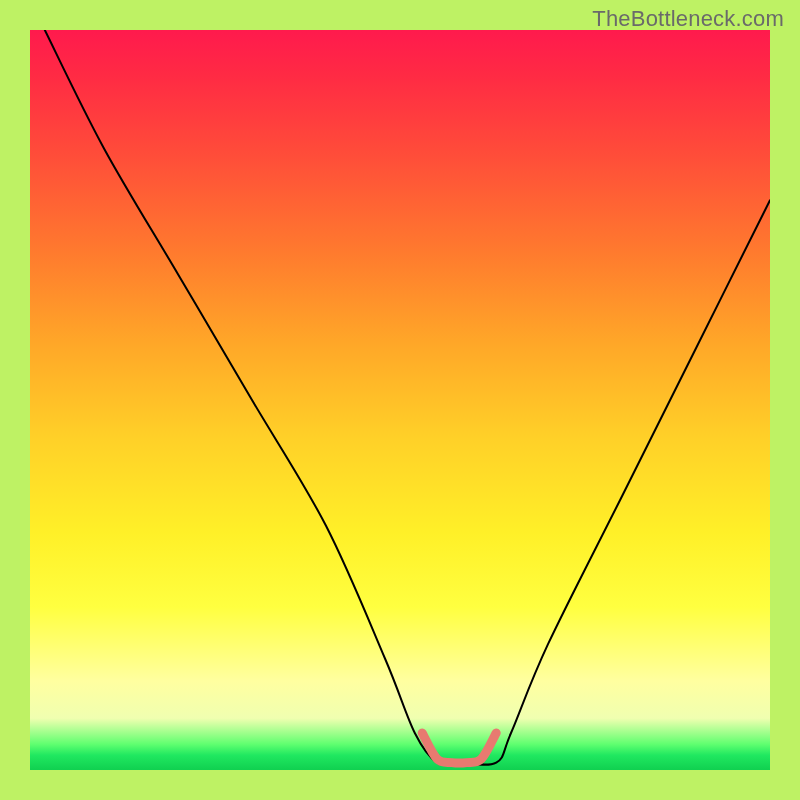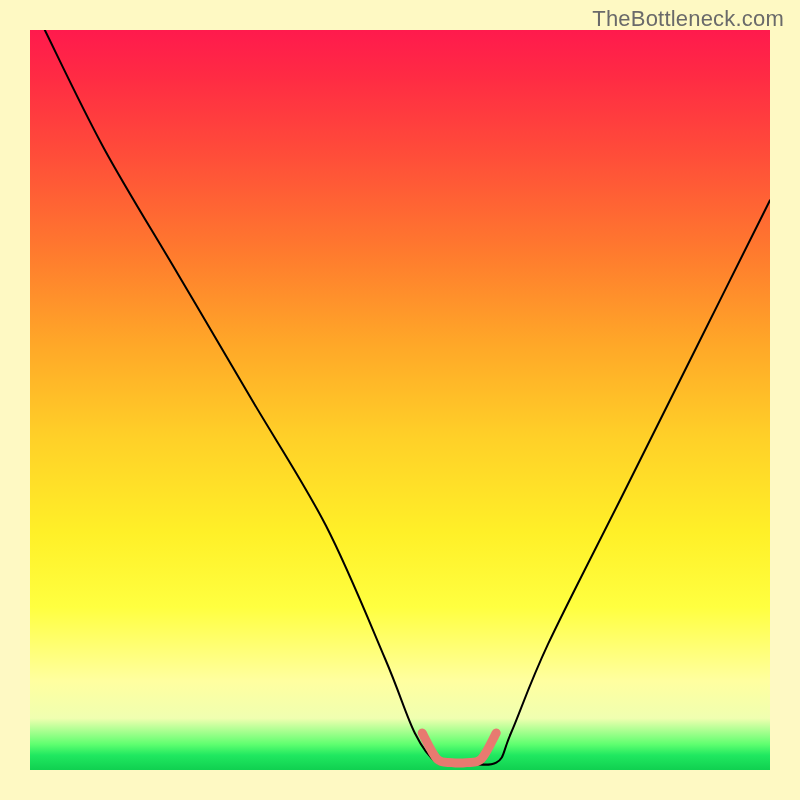--- a/index.html
+++ b/index.html
@@ -8,21 +8,21 @@
     width: 800px;
     height: 800px;
     background: #000;
     overflow: hidden;
     font-family: Arial, Helvetica, sans-serif;
   }
   .frame {
     position: relative;
     width: 800px;
     height: 800px;
-    background: #fef9c3;
+    background: #bef264;
   }
   .plot {
     position: absolute;
     left: 30px;
     top: 30px;
     width: 740px;
     height: 740px;
     
     background: linear-gradient(
       to bottom,

